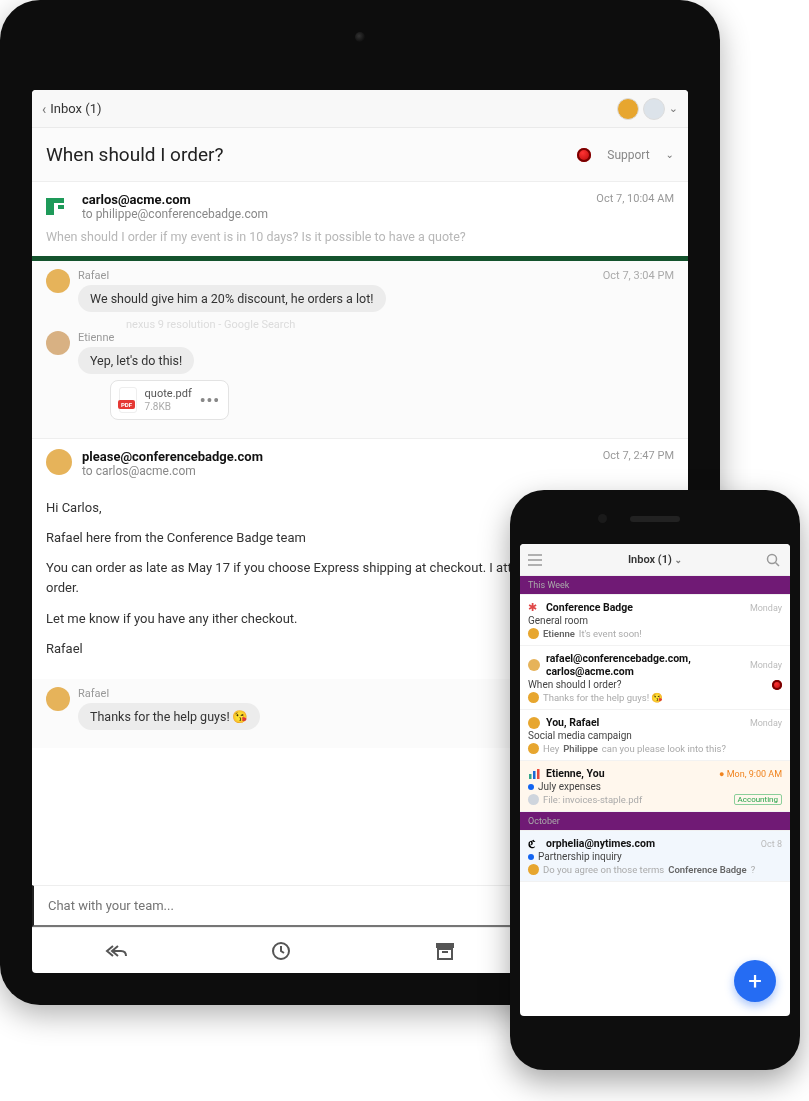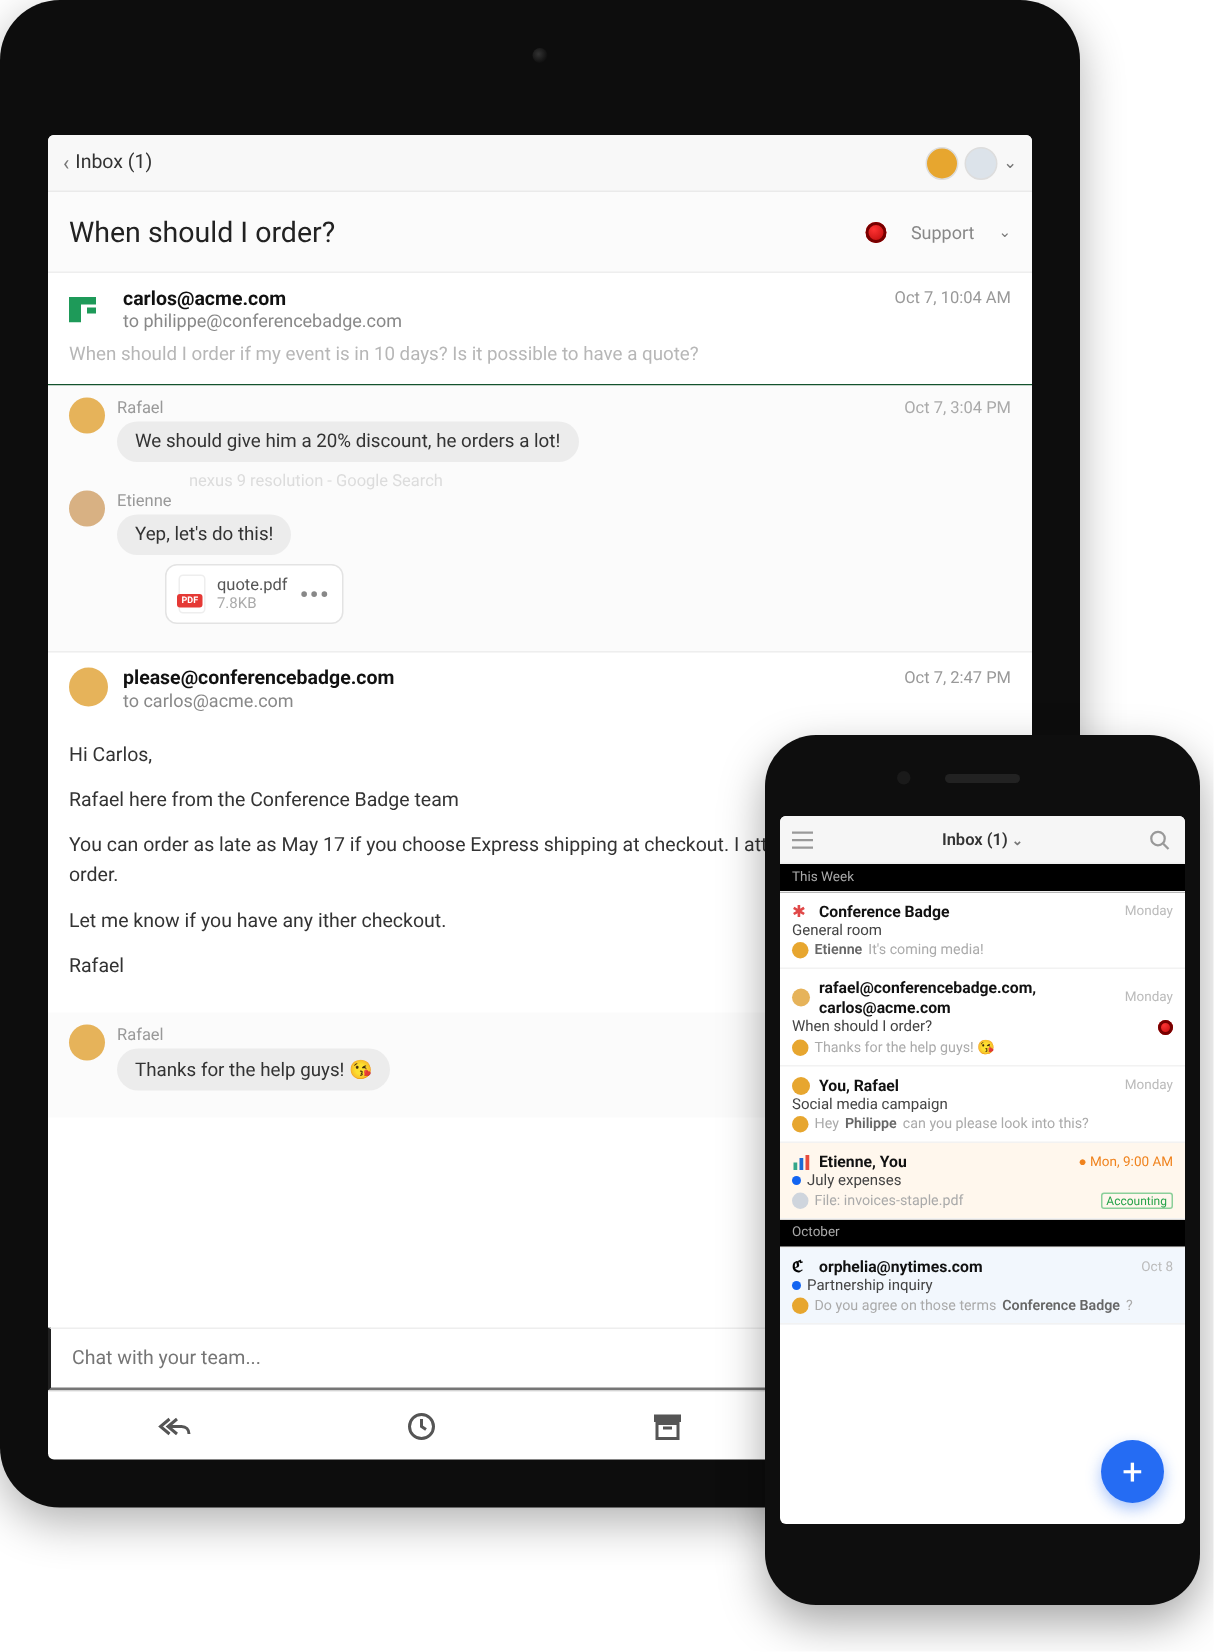--- a/index.html
+++ b/index.html
@@ -38,21 +38,21 @@
   .av.big { background:#e7a62f; display:inline-block; }
 
   .t-hdr2 {
     height: 54px; display:flex; align-items:center; padding:0 14px; gap:10px;
     background:#fbfbfb; border-bottom:1px solid #eee;
   }
   .t-hdr2 .title { font-size: 19px; font-weight: 400; color:#222; }
   .badge-right { margin-left:auto; display:flex; align-items:center; gap:16px; font-size:12px; color:#888; }
   .lamp-icon { width:14px;height:14px;border-radius:50%;background:radial-gradient(circle at 40% 35%,#f33,#a00); box-shadow:0 0 0 2px #700 inset; }
 
-  .msg-blk { border-bottom:1px solid #14532d; padding:10px 14px; }
+  .msg-blk { border-bottom:5px solid #14532d; padding:10px 14px; }
   .msg-head { display:flex; align-items:flex-start; gap:10px; }
   .from-icon { width:26px;height:26px; display:flex;align-items:center;justify-content:center; }
   .from-info { flex:1; }
   .from-line { font-size:13px; font-weight:700; color:#111; }
   .to-line { font-size:12px; color:#888; }
   .ts { font-size:11px; color:#999; }
   .msg-prev { margin-top:8px; font-size:12.5px; color:#b7b7b7; }
 
   .chat-area { background:#fbfbfb; padding:8px 14px 12px; border-bottom:1px solid #eee; }
   .chat-row { display:flex; align-items:flex-start; gap:8px; margin-bottom:6px; }
@@ -94,21 +94,21 @@
   }
   .phone-speaker { position:absolute; top:26px; left:50%; transform:translateX(-50%); width:50px; height:6px; border-radius:3px; background:#222; }
   .phone-cam { position:absolute; top:24px; left:88px; width:9px;height:9px;border-radius:50%;background:#1a1a1a; }
   .phone-screen {
     position:absolute; top:54px; left:10px; right:10px; bottom:54px; background:#fff; border-radius:4px; overflow:hidden;
     display:flex; flex-direction:column;
   }
   .p-hdr { height:32px; background:#f6f6f6; border-bottom:1px solid #eee; display:flex; align-items:center; padding:0 8px; font-size:11px; color:#333;gap:18px; }
   .p-hdr .menu-ic, .p-hdr .search-ic { width:16px; color:#888; }
   .p-hdr .center { flex:1; text-align:center; font-weight:600; font-size:11px; }
-  .p-sect { font-size:9px; color:#aaa; padding:4px 8px; background:#000000; border-bottom:1px solid #f0f0f0; }
+  .p-sect { font-size:9px; color:#aaa; padding:4px 8px; background:#701a75; border-bottom:1px solid #f0f0f0; }
   .p-item { padding:6px 8px; border-bottom:1px solid #f2f2f2; font-size:10px; position:relative; }
   .p-item.hl { background:#fff7ed; }
   .p-item.bl { background:#f2f7fd; }
   .p-row1 { display:flex; align-items:center; gap:6px; }
   .p-ic { width:12px;height:12px;flex-shrink:0; }
   .p-from { font-weight:700; color:#111; font-size:10.5px; }
   .p-day { margin-left:auto; font-size:9px; color:#bbb; }
   .p-sub { font-size:10px; color:#444; margin-top:1px; }
   .p-prev { display:flex;align-items:center;gap:4px; font-size:9.5px; color:#aaa; margin-top:2px; }
   .p-prev .mini-av { width:11px;height:11px;border-radius:50%;background:#e7a62f; }
@@ -289,21 +289,21 @@
     <div class="p-item">
       <div class="p-row1">
         <span class="p-ic" style="color:#e04848;font-size:11px;line-height:12px">✱</span>
         <span class="p-from">Conference Badge</span>
         <span class="p-day">Monday</span>
       </div>
       <div class="p-sub">General room</div>
       <div class="p-prev">
         <span class="mini-av"></span>
         <b>Etienne</b>
-        <span>It's coming media!</span>
+        <span>It's event soon!</span>
       </div>
     </div>
 
     <div class="p-item">
       <div class="p-row1">
         <span class="p-ic chat-av" style="width:12px;height:12px"></span>
         <span class="p-from">rafael@conferencebadge.com, carlos@acme.com</span>
         <span class="p-day">Monday</span>
       </div>
       <div class="p-sub" style="display:flex;align-items:center">

